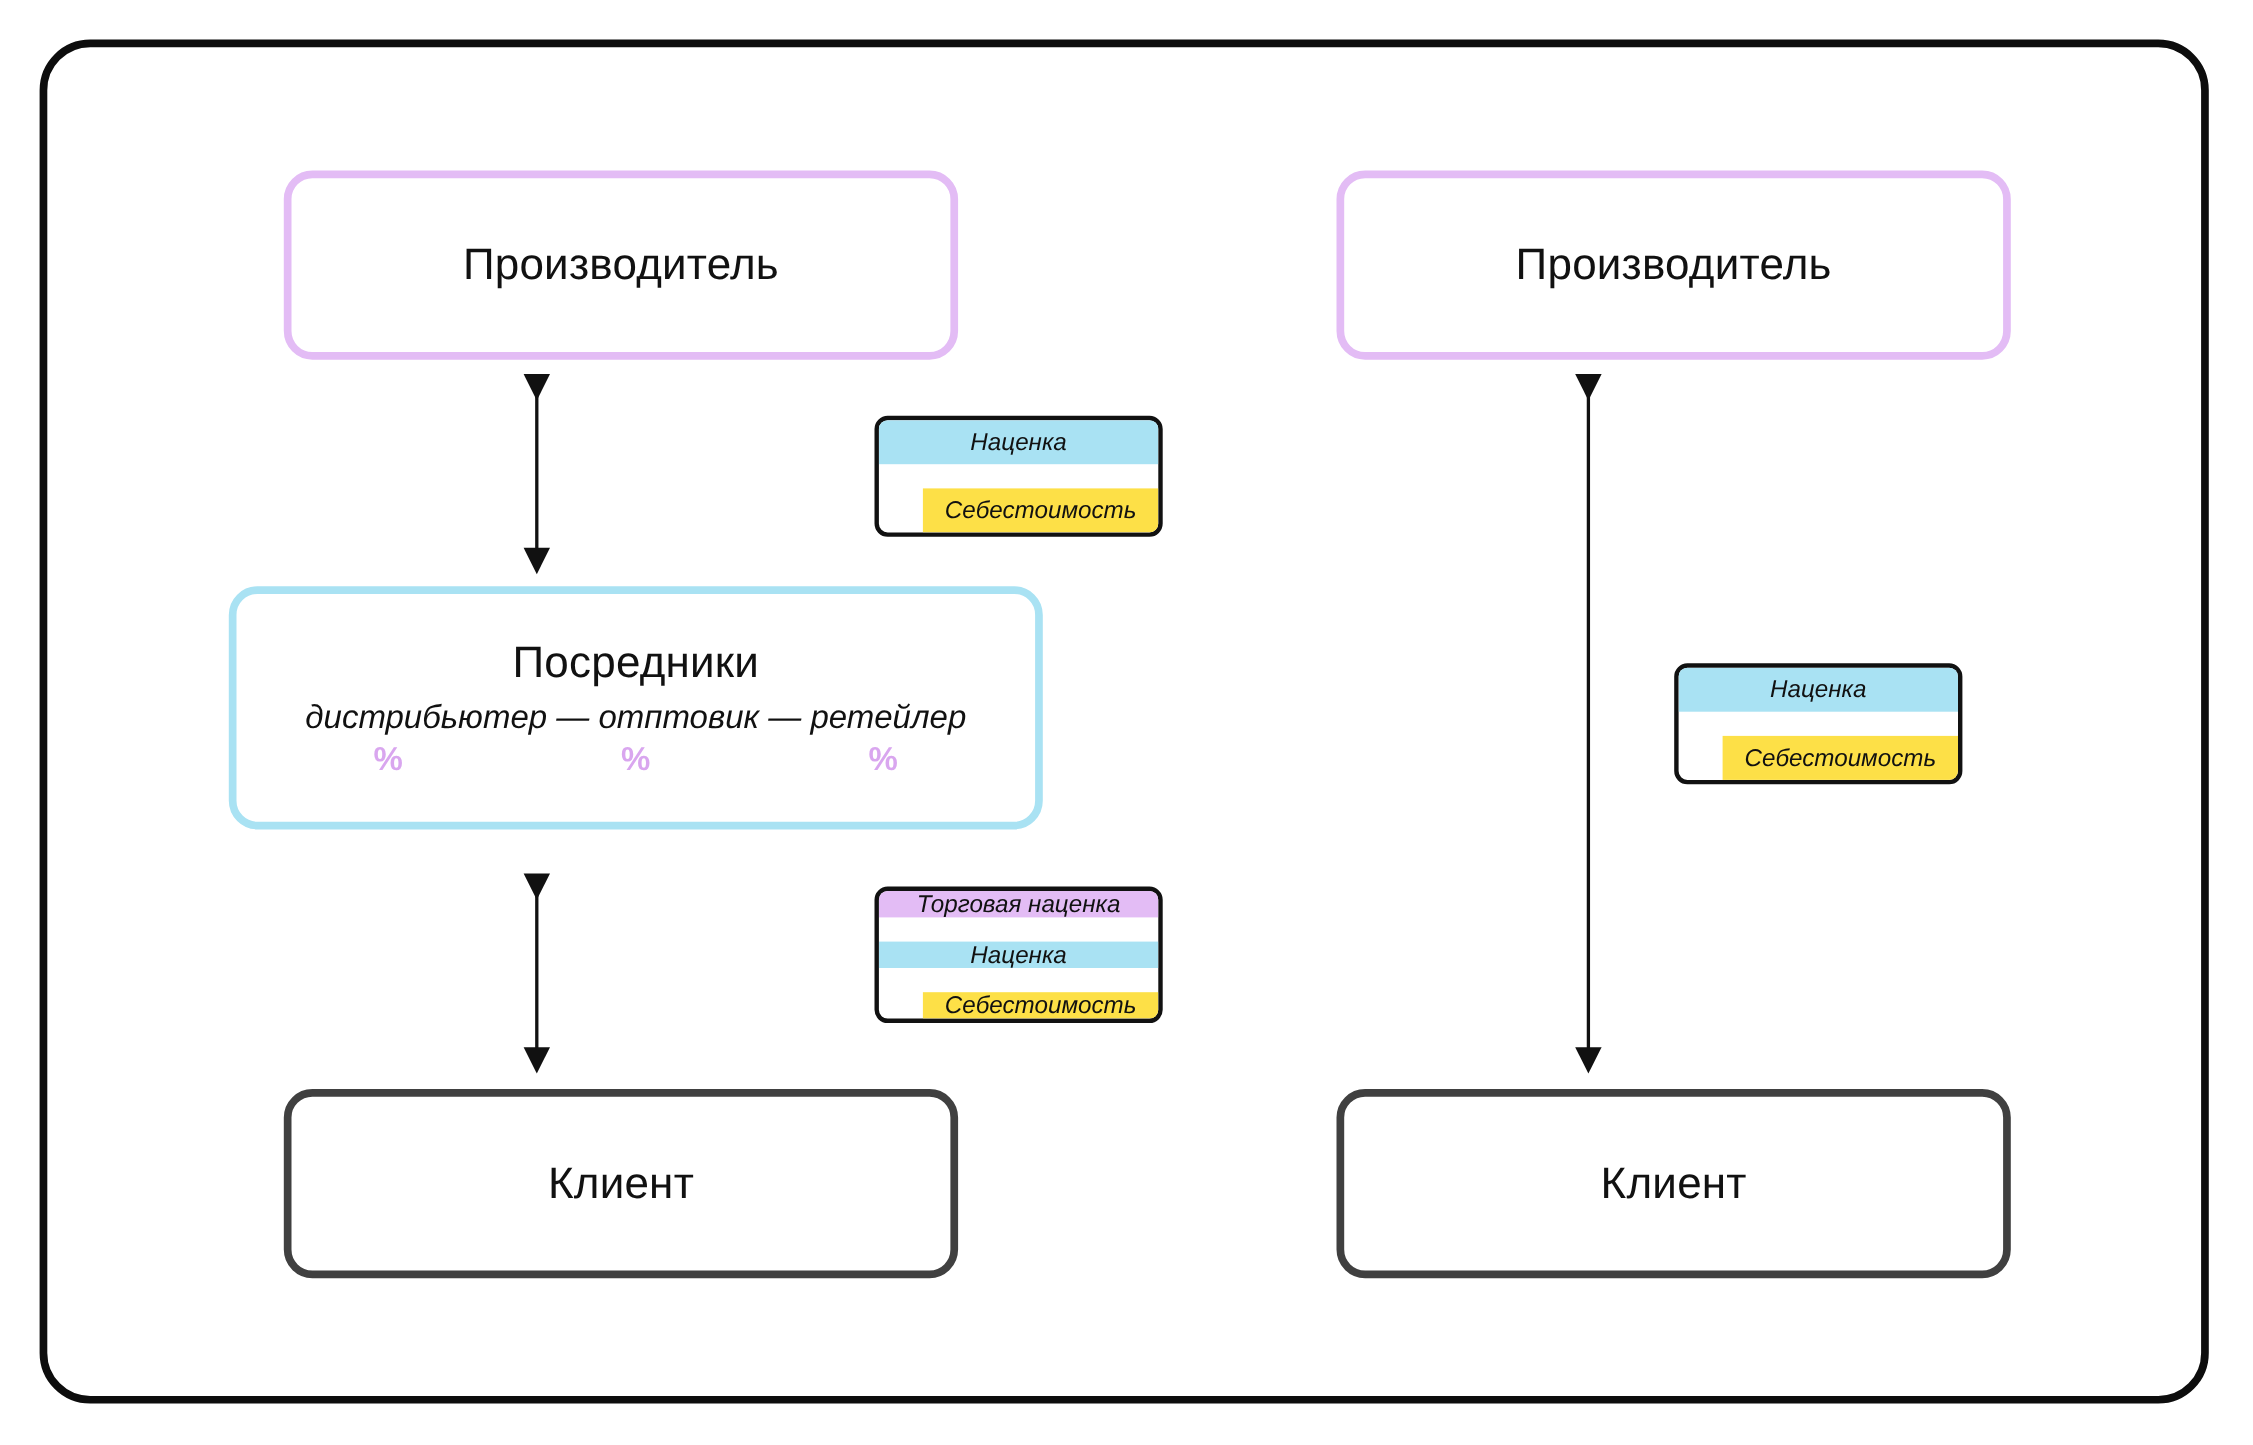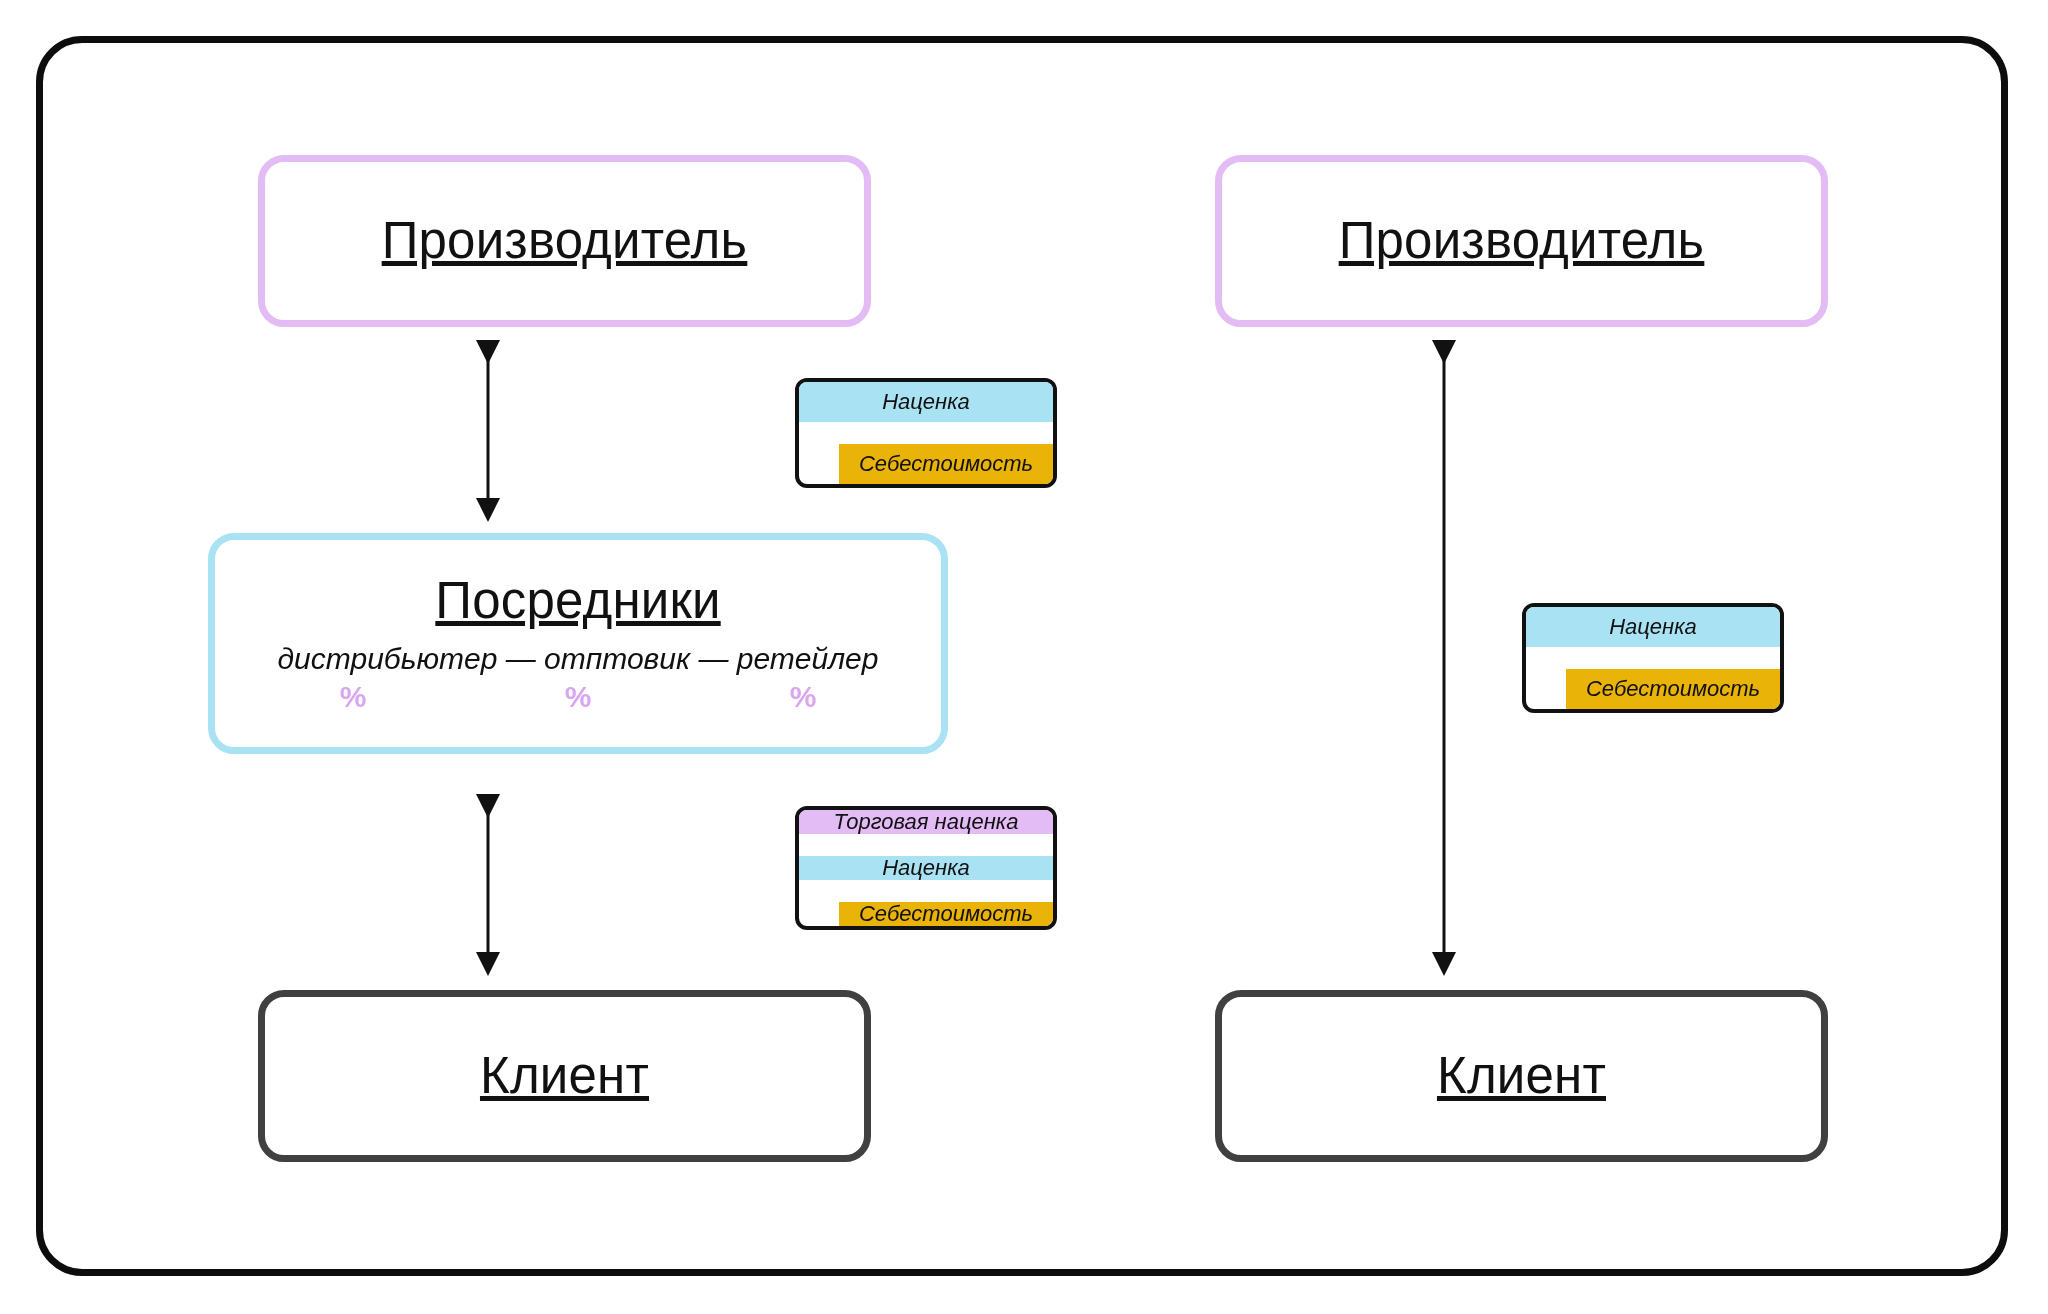--- a/index.html
+++ b/index.html
@@ -38,25 +38,24 @@
     background: #ffffff;
     border-radius: 26px;
     display: flex;
     flex-direction: column;
     align-items: center;
     justify-content: center;
     text-align: center;
   }
 
   .node .title {
-    font-size: 51px;
+    font-size: 40px;
     color: #111111;
     line-height: 1.1;
     letter-spacing: 0.2px;
-    text-decoration: underline;
   }
 
   .node.producer {
     border: 7px solid #e3bcf5;
   }
 
   .node.client {
     border: 7px solid #404040;
   }
 
@@ -107,21 +106,21 @@
     align-items: center;
     justify-content: center;
     font-size: 22px;
     font-style: italic;
     color: #111111;
     line-height: 1;
   }
 
   .band.markup-trade { background: #e3bcf5; }
   .band.markup       { background: #a9e2f3; }
-  .band.cost         { background: #eab308; margin-left: 40px; }
+  .band.cost         { background: #fde047; margin-left: 40px; }
 </style>
 </head>
 <body>
 
 <div id="canvas">
 
   <div class="outer-frame"></div>
 
   <div class="node producer" style="left:258px; top:155px; width:613px; height:172px;">
     <div class="title">Производитель</div>

